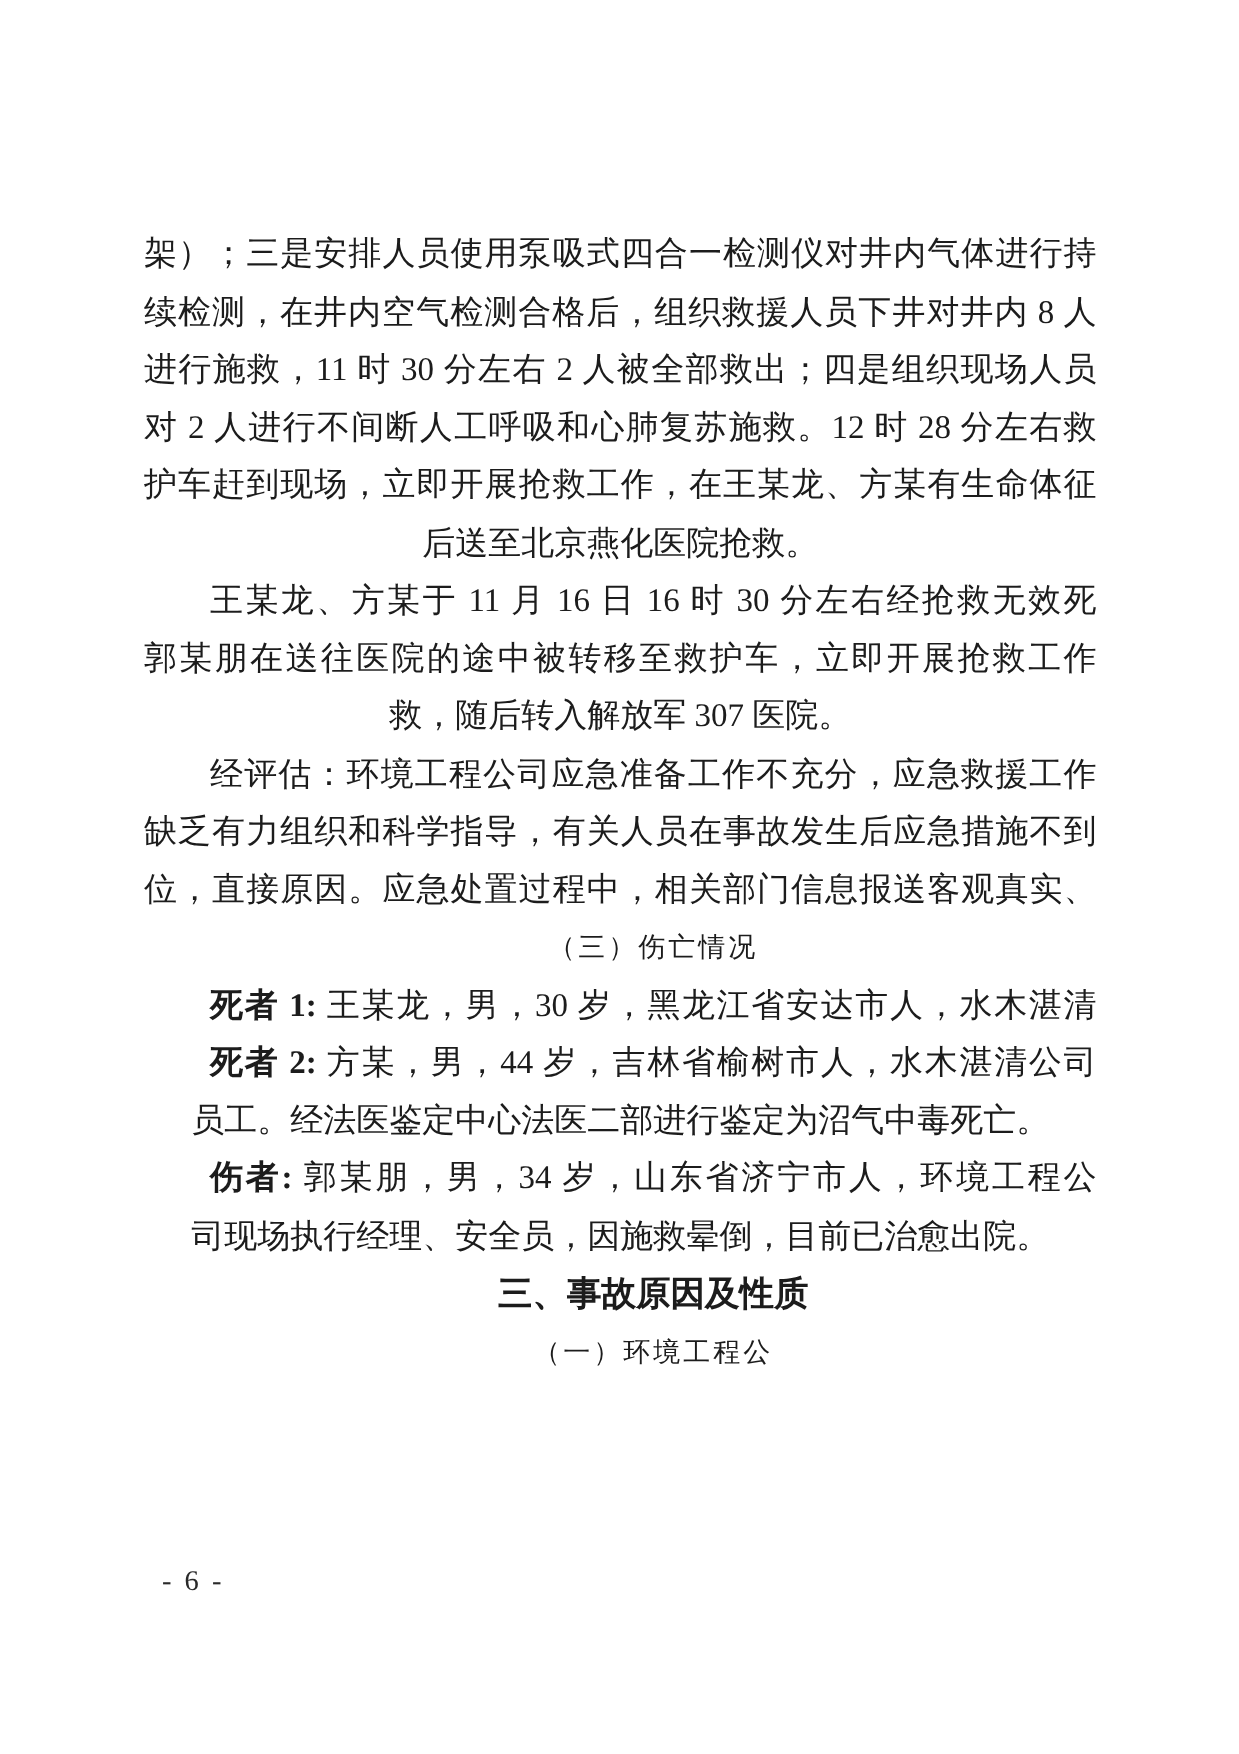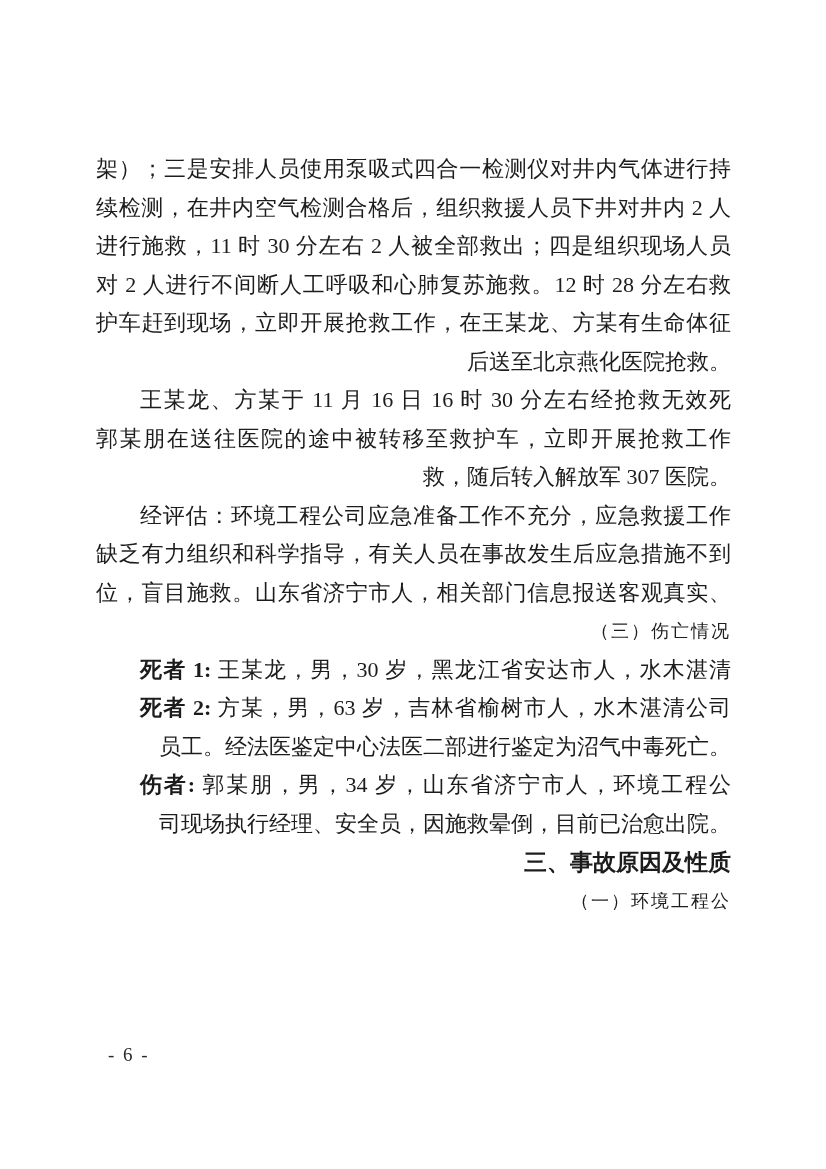--- a/index.html
+++ b/index.html
@@ -20,21 +20,21 @@
     position: absolute;
     left: 96px;
     top: 150px;
     width: 635px;
   }
   .line {
     font-size: 22px;
     line-height: 38.5px;
     height: 38.5px;
     overflow: hidden;
-    text-align: right;
+    text-align: center;
   }
   .line.just {
     text-align: justify;
     text-align-last: justify;
   }
   .line.indent {
     text-indent: 44px;
   }
   .line.heiti-heading {
     font-family: "Liberation Sans", "DejaVu Sans", sans-serif;
@@ -56,34 +56,34 @@
     letter-spacing: 2px;
     color: #2a2a2a;
   }
 </style>
 </head>
 <body>
 
 <div class="page">
   <div class="content">
       <div class="line body just">架）；三是安排人员使用泵吸式四合一检测仪对井内气体进行持</div>
-      <div class="line body just">续检测，在井内空气检测合格后，组织救援人员下井对井内 2 人</div>
+      <div class="line body just">续检测，在井内空气检测合格后，组织救援人员下井对井内 8 人</div>
       <div class="line body just">进行施救，11 时 30 分左右 2 人被全部救出；四是组织现场人员</div>
       <div class="line body just">对 2 人进行不间断人工呼吸和心肺复苏施救。12 时 28 分左右救</div>
       <div class="line body just">护车赶到现场，立即开展抢救工作，在王某龙、方某有生命体征</div>
       <div class="line body">后送至北京燕化医院抢救。</div>
       <div class="line body just indent">王某龙、方某于 11 月 16 日 16 时 30 分左右经抢救无效死亡；</div>
       <div class="line body just">郭某朋在送往医院的途中被转移至救护车，立即开展抢救工作</div>
       <div class="line body">救，随后转入解放军 307 医院。</div>
       <div class="line body just indent">经评估：环境工程公司应急准备工作不充分，应急救援工作</div>
       <div class="line body just">缺乏有力组织和科学指导，有关人员在事故发生后应急措施不到</div>
-      <div class="line body just">位，盲目施救。山东省济宁市人，相关部门信息报送客观真实、</div>
+      <div class="line body just">位，直接原因。应急处置过程中，相关部门信息报送客观真实、</div>
       <div class="line kaiti-heading indent">（三）伤亡情况</div>
       <div class="line body just indent"><span class="bold-lead">死者 1:</span><span> 王某龙，男，30 岁，黑龙江省安达市人，水木湛清</span></div>
-      <div class="line body just indent"><span class="bold-lead">死者 2:</span><span> 方某，男，63 岁，吉林省榆树市人，水木湛清公司</span></div>
+      <div class="line body just indent"><span class="bold-lead">死者 2:</span><span> 方某，男，44 岁，吉林省榆树市人，水木湛清公司</span></div>
       <div class="line body">员工。经法医鉴定中心法医二部进行鉴定为沼气中毒死亡。</div>
       <div class="line body just indent"><span class="bold-lead">伤者:</span><span> 郭某朋，男，34 岁，山东省济宁市人，环境工程公</span></div>
       <div class="line body">司现场执行经理、安全员，因施救晕倒，目前已治愈出院。</div>
       <div class="line heiti-heading indent">三、事故原因及性质</div>
       <div class="line kaiti-heading indent">（一）环境工程公</div>
     </div>
   <div class="footer">- 6 -</div>
 </div>
 
 </body></html>

